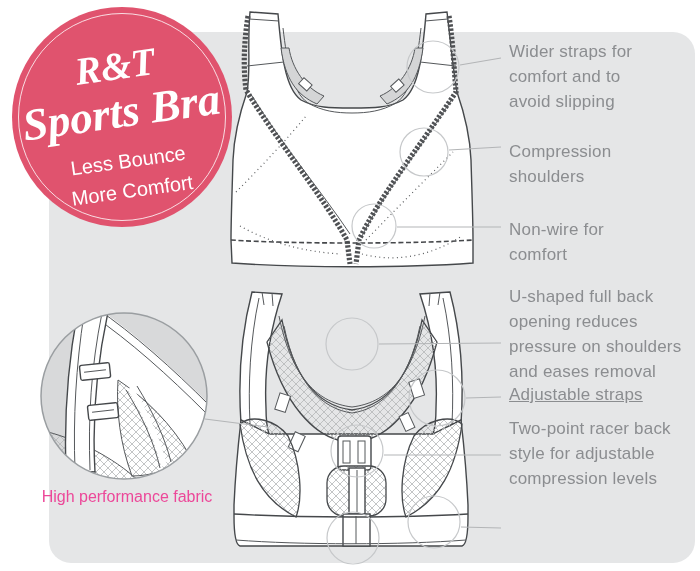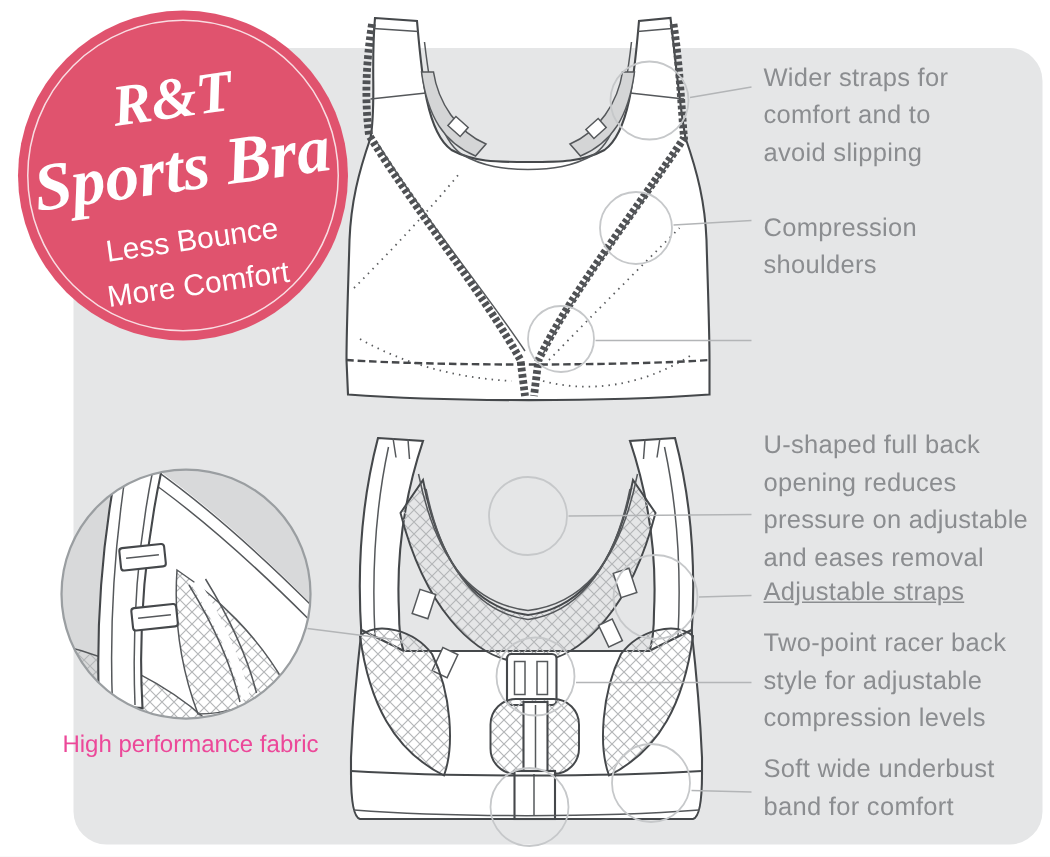--- a/index.html
+++ b/index.html
@@ -206,20 +206,20 @@
     <div class="badge-inner">
       <div class="badge-title t1">R&amp;T</div>
       <div class="badge-title t2">Sports Bra</div>
       <div class="badge-sub">Less Bounce</div>
       <div class="badge-sub" style="margin-top:0;">More Comfort</div>
     </div>
   </div>
 
   <div class="feature" style="left:509px;top:39px;width:150px;">Wider straps for comfort and to avoid slipping</div>
   <div class="feature" style="left:509px;top:139px;width:140px;">Compression shoulders</div>
-  <div class="feature" style="left:509px;top:284px;width:190px;">U-shaped full back opening reduces pressure on adjustable and eases removal</div>
+  <div class="feature" style="left:509px;top:217px;width:140px;">Non-wire for comfort</div>
+  <div class="feature" style="left:509px;top:284px;width:190px;">U-shaped full back opening reduces pressure on shoulders and eases removal</div>
   <div class="feature" style="left:509px;top:382px;width:170px;text-decoration:underline;">Adjustable straps</div>
   <div class="feature" style="left:509px;top:416px;width:175px;">Two-point racer back style for adjustable compression levels</div>
-  <div class="feature" style="left:509px;top:500px;width:180px;">Soft wide underbust band for comfort</div>
 
   <div class="mag-caption">High performance fabric</div>
 
 </div>
 
 </body></html>

